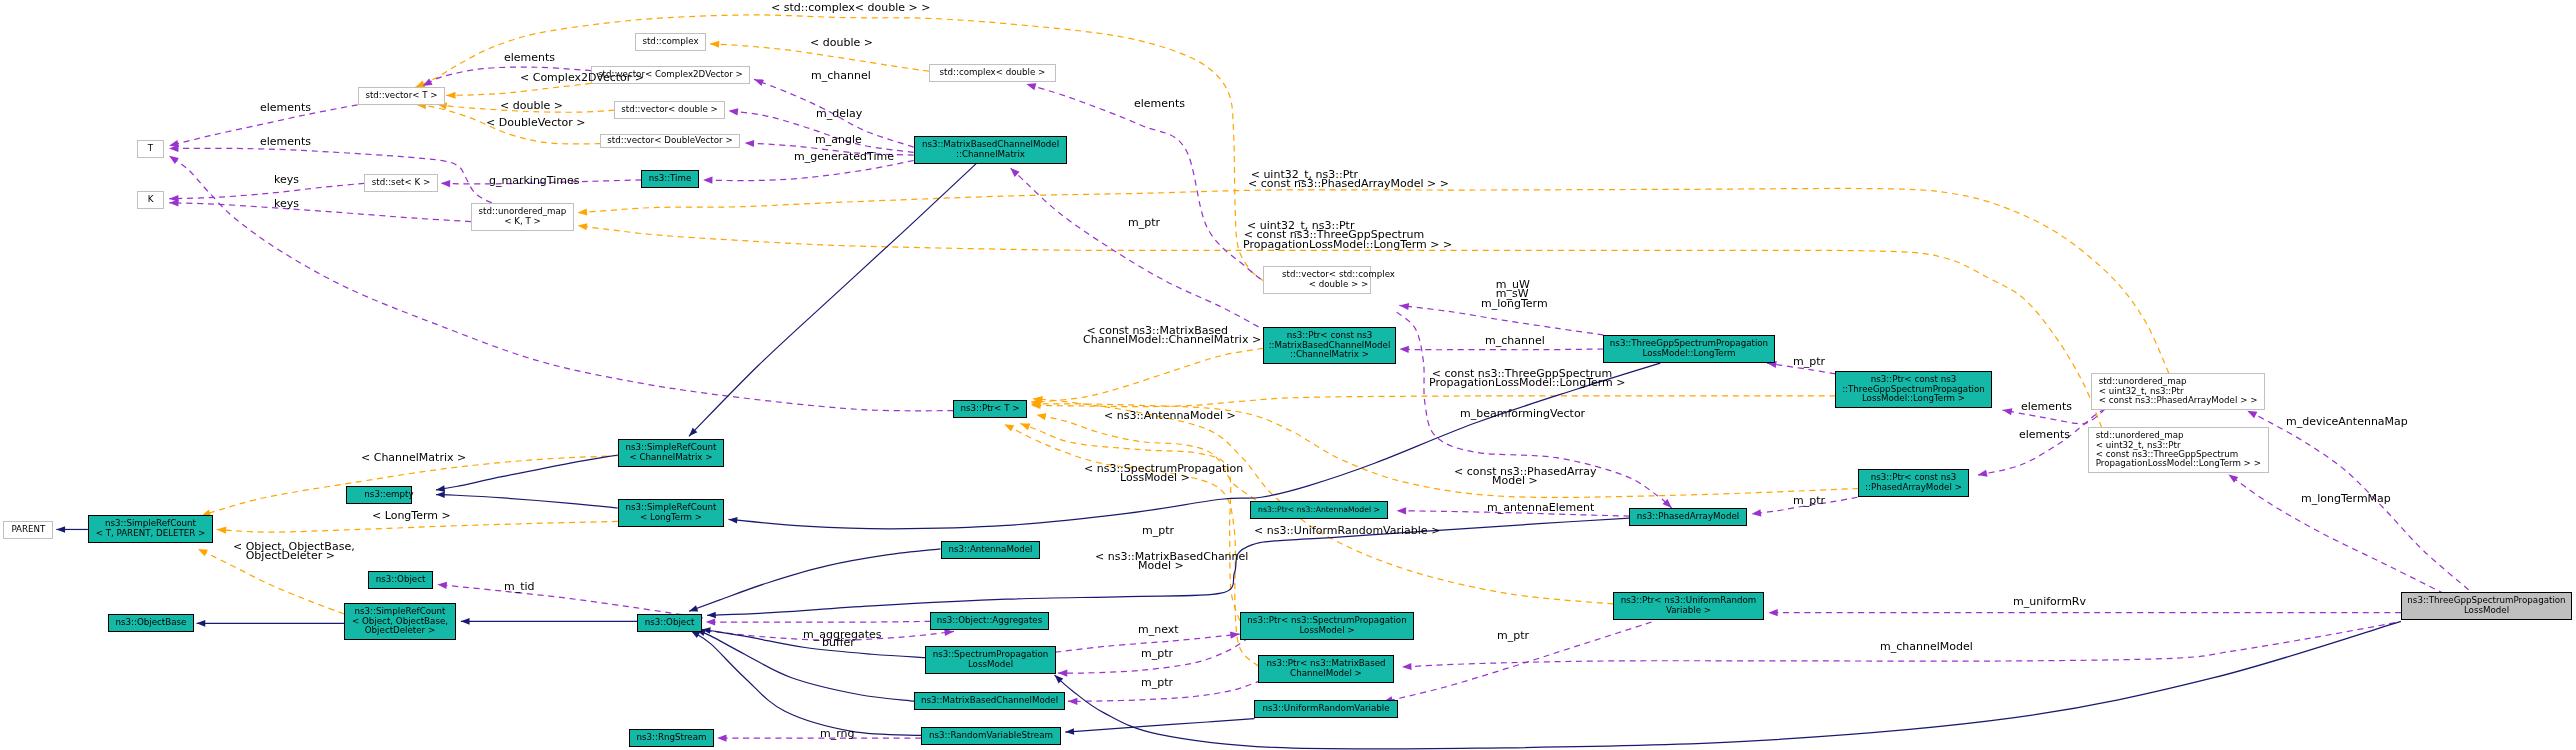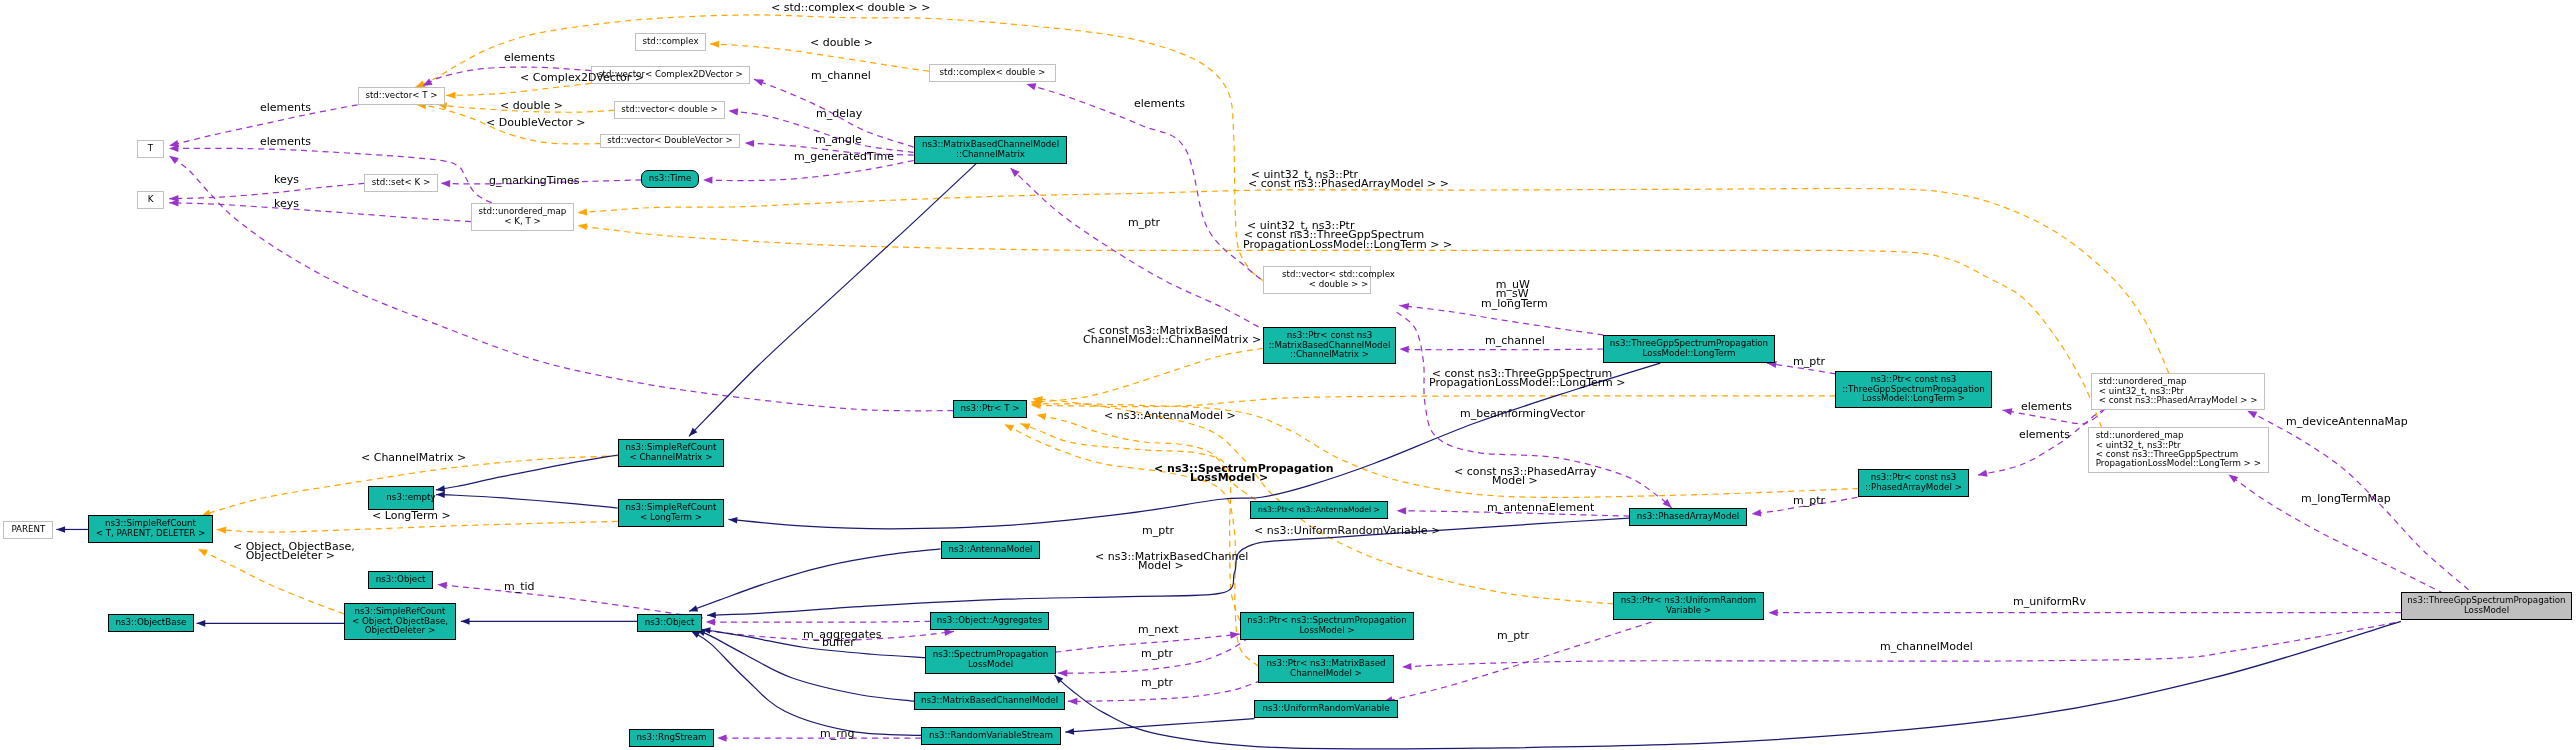--- a/index.html
+++ b/index.html
@@ -304,21 +304,21 @@
     </div>
     <div class="node light" style="left: 591px; top: 66px; width: 159px; height: 18px;">
       <span class="ln">std::vector&lt; Complex2DVector &gt;</span>
     </div>
     <div class="node light" style="left: 614px; top: 101px; width: 111px; height: 18px;">
       <span class="ln">std::vector&lt; double &gt;</span>
     </div>
     <div class="node light" style="left: 600px; top: 134px; width: 140px; height: 14px;">
       <span class="ln">std::vector&lt; DoubleVector &gt;</span>
     </div>
-    <div class="node dark" style="left: 641px; top: 170px; width: 58px; height: 18px; border-radius: 7px;">
+    <div class="node dark" style="left: 641px; top: 170px; width: 58px; height: 18px;">
       <span class="ln">ns3::Time</span>
     </div>
     <div class="node light" style="left: 929px; top: 64px; width: 127px; height: 18px;">
       <span class="ln">std::complex&lt; double &gt;</span>
     </div>
     <div class="node dark" style="left: 914px; top: 136px; width: 153px; height: 27.5px;">
       <span class="ln">ns3::MatrixBasedChannelModel</span>
       <span class="ln">::ChannelMatrix</span>
     </div>
     <div class="node light" style="left: 1263px; top: 266px; width: 108px; height: 27.5px; padding-left: 43px;">
@@ -350,21 +350,21 @@
       <span class="ln">&lt; const ns3::ThreeGppSpectrum</span>
       <span class="ln">PropagationLossModel::LongTerm &gt; &gt;</span>
     </div>
     <div class="node dark" style="left: 953px; top: 400px; width: 74px; height: 18px;">
       <span class="ln">ns3::Ptr&lt; T &gt;</span>
     </div>
     <div class="node dark" style="left: 618px; top: 439px; width: 106px; height: 27.5px;">
       <span class="ln">ns3::SimpleRefCount</span>
       <span class="ln">&lt; ChannelMatrix &gt;</span>
     </div>
-    <div class="node dark" style="left: 368px; top: 486px; width: 66px; height: 24px; padding-left: 20px;">
+    <div class="node dark" style="left: 346px; top: 486px; width: 66px; height: 18px; padding-left: 20px;">
       <span class="ln">ns3::empty</span>
     </div>
     <div class="node dark" style="left: 618px; top: 499px; width: 106px; height: 27.5px;">
       <span class="ln">ns3::SimpleRefCount</span>
       <span class="ln">&lt; LongTerm &gt;</span>
     </div>
     <div class="node light" style="left: 3.4px; top: 521px; width: 50px; height: 18px;">
       <span class="ln">PARENT</span>
     </div>
     <div class="node dark" style="left: 88px; top: 515px; width: 125px; height: 27.5px;">
@@ -514,21 +514,21 @@
     </div>
     <div class="elabel" style="left: 1793px; top: 496px;">
       <span class="ln">m_ptr</span>
     </div>
     <div class="elabel" style="left: 1460px; top: 409px;">
       <span class="ln">m_beamformingVector</span>
     </div>
     <div class="elabel" style="left: 1104px; top: 411px;">
       <span class="ln">&lt; ns3::AntennaModel &gt;</span>
     </div>
-    <div class="elabel" style="left: 1154px; top: 464px; font-weight: bold;">
+    <div class="elabel" style="left: 1084px; top: 464px;">
       <span class="ln">&lt; ns3::SpectrumPropagation</span>
       <span class="ln" style="margin-left: 36px;">LossModel &gt;</span>
     </div>
     <div class="elabel" style="left: 1454px; top: 467px;">
       <span class="ln">&lt; const ns3::PhasedArray</span>
       <span class="ln" style="margin-left: 38px;">Model &gt;</span>
     </div>
     <div class="elabel" style="left: 1467px; top: 503px; padding-left: 20px;">
       <span class="ln">m_antennaElement</span>
     </div>

